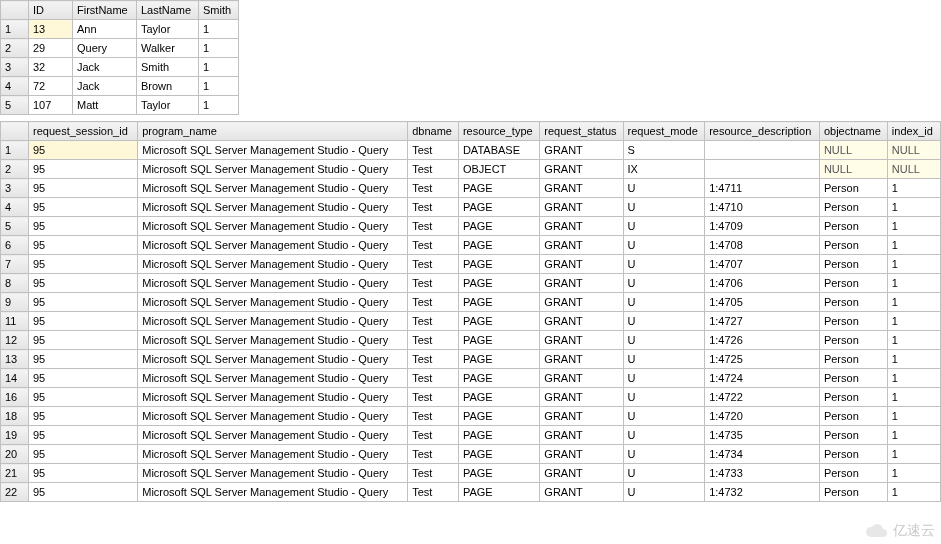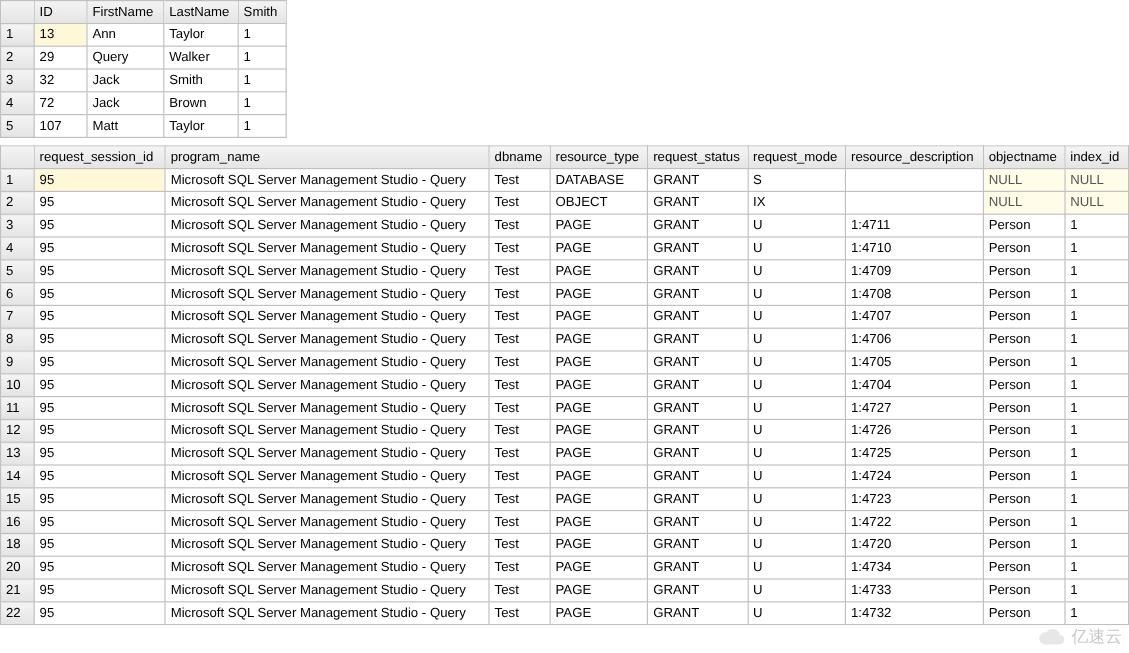--- a/index.html
+++ b/index.html
@@ -252,32 +252,20 @@
           <td>Microsoft SQL Server Management Studio - Query</td>
           <td>Test</td>
           <td>PAGE</td>
           <td>GRANT</td>
           <td>U</td>
           <td>1:4705</td>
           <td>Person</td>
           <td>1</td>
         </tr>
         <tr>
-          <td class="rownum">10</td>
-          <td>95</td>
-          <td>Microsoft SQL Server Management Studio - Query</td>
-          <td>Test</td>
-          <td>PAGE</td>
-          <td>GRANT</td>
-          <td>U</td>
-          <td>1:4704</td>
-          <td>Person</td>
-          <td>1</td>
-        </tr>
-        <tr>
           <td class="rownum">11</td>
           <td>95</td>
           <td>Microsoft SQL Server Management Studio - Query</td>
           <td>Test</td>
           <td>PAGE</td>
           <td>GRANT</td>
           <td>U</td>
           <td>1:4727</td>
           <td>Person</td>
           <td>1</td>
@@ -312,52 +300,52 @@
           <td>Microsoft SQL Server Management Studio - Query</td>
           <td>Test</td>
           <td>PAGE</td>
           <td>GRANT</td>
           <td>U</td>
           <td>1:4724</td>
           <td>Person</td>
           <td>1</td>
         </tr>
         <tr>
-          <td class="rownum">15</td>
-          <td>95</td>
-          <td>Microsoft SQL Server Management Studio - Query</td>
-          <td>Test</td>
-          <td>PAGE</td>
-          <td>GRANT</td>
-          <td>U</td>
-          <td>1:4723</td>
-          <td>Person</td>
-          <td>1</td>
-        </tr>
-        <tr>
           <td class="rownum">16</td>
           <td>95</td>
           <td>Microsoft SQL Server Management Studio - Query</td>
           <td>Test</td>
           <td>PAGE</td>
           <td>GRANT</td>
           <td>U</td>
           <td>1:4722</td>
           <td>Person</td>
           <td>1</td>
         </tr>
         <tr>
           <td class="rownum">18</td>
           <td>95</td>
           <td>Microsoft SQL Server Management Studio - Query</td>
           <td>Test</td>
           <td>PAGE</td>
           <td>GRANT</td>
           <td>U</td>
           <td>1:4720</td>
+          <td>Person</td>
+          <td>1</td>
+        </tr>
+        <tr>
+          <td class="rownum">19</td>
+          <td>95</td>
+          <td>Microsoft SQL Server Management Studio - Query</td>
+          <td>Test</td>
+          <td>PAGE</td>
+          <td>GRANT</td>
+          <td>U</td>
+          <td>1:4735</td>
           <td>Person</td>
           <td>1</td>
         </tr>
         <tr>
           <td class="rownum">20</td>
           <td>95</td>
           <td>Microsoft SQL Server Management Studio - Query</td>
           <td>Test</td>
           <td>PAGE</td>
           <td>GRANT</td>

